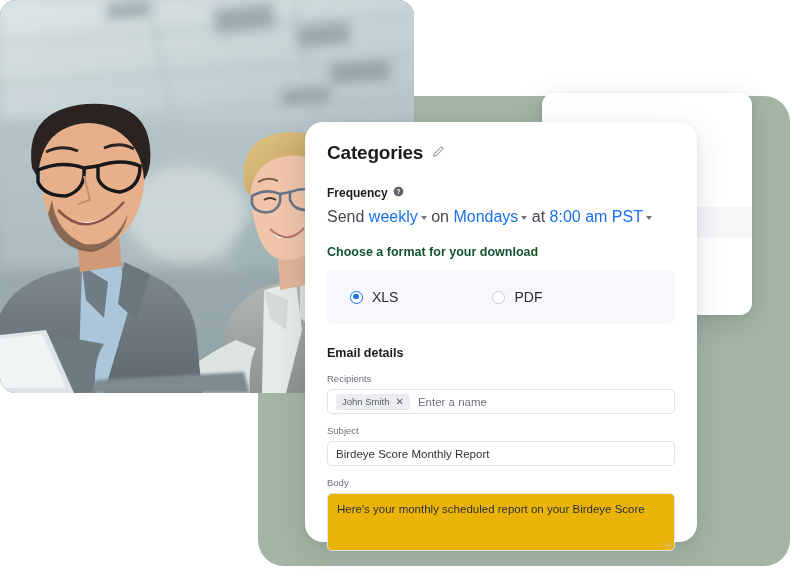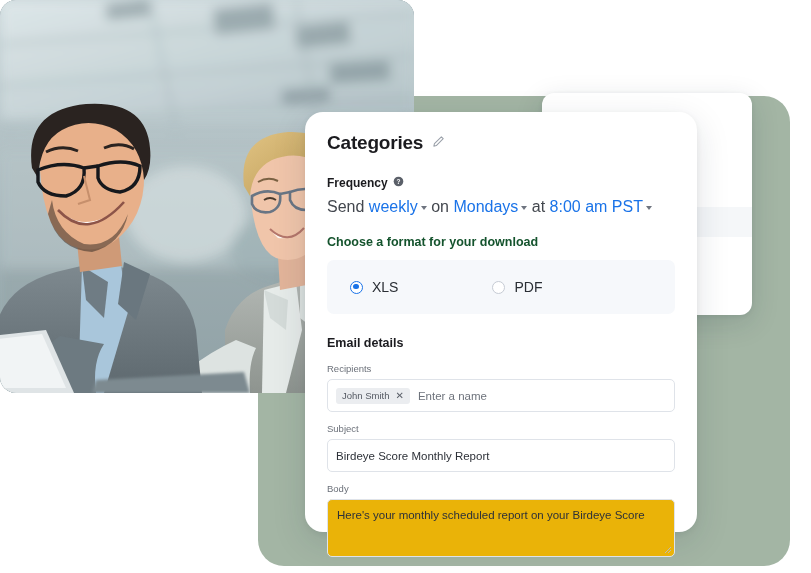--- a/index.html
+++ b/index.html
@@ -38,21 +38,21 @@
     border-radius: 16px;
     overflow: hidden;
     background: #4a6168;
   }
   #photo .scene { position:absolute; inset:0; }
 
   
   #form-card {
     position: absolute;
     left: 305px;
-    top: 112px;
+    top: 122px;
     width: 392px;
     height: 420px;
     background: #ffffff;
     border-radius: 18px;
     box-shadow: 0 10px 34px rgba(23,38,54,0.13), 0 2px 8px rgba(23,38,54,0.07);
     padding: 0;
     box-sizing: border-box;
   }
 
   .card-inner { padding: 20px 22px 0 22px; }
@@ -157,21 +157,21 @@
     font-size: 9.5px;
     color: #6b7079;
     margin-bottom: 5px;
   }
   .field-block { margin-bottom: 11px; }
 
   .input-box {
     border: 1px solid #dfe3e9;
     border-radius: 5px;
     background: #fff;
-    height: 33px;
+    height: 25px;
     display: flex;
     align-items: center;
     padding: 0 8px;
     box-sizing: border-box;
   }
   .chip {
     background: #ebedf0;
     border-radius: 3px;
     height: 16px;
     display: flex;

